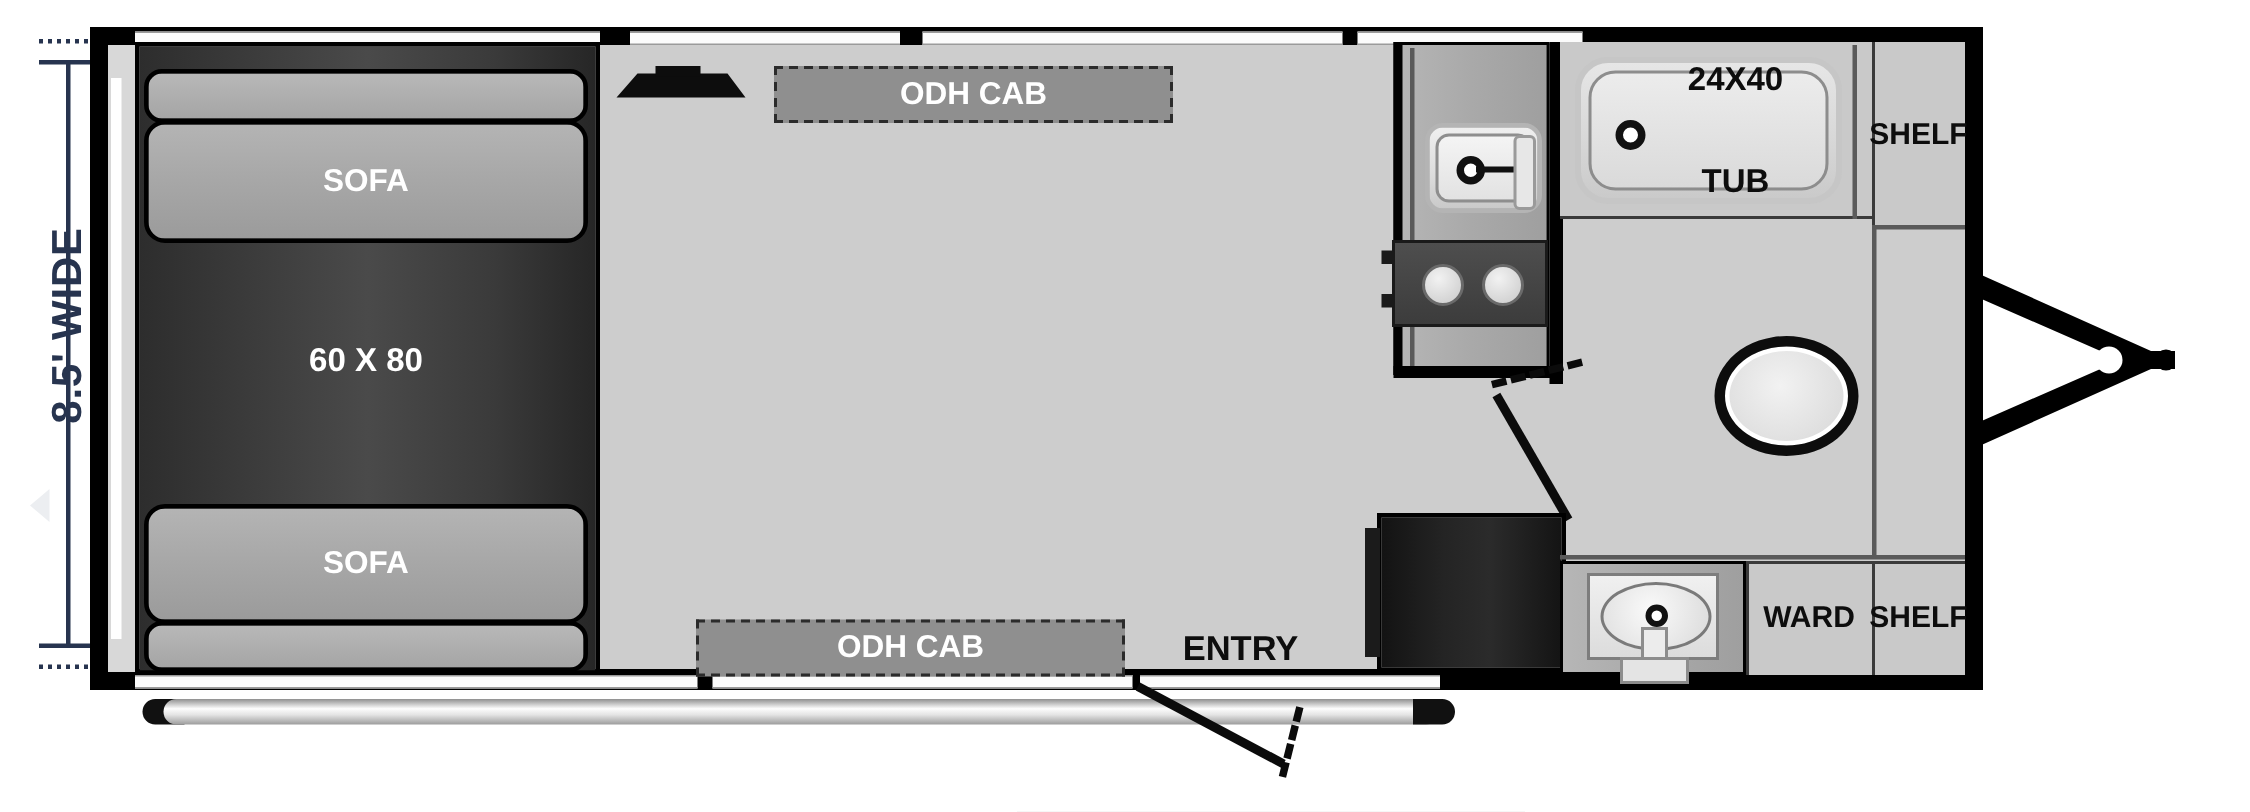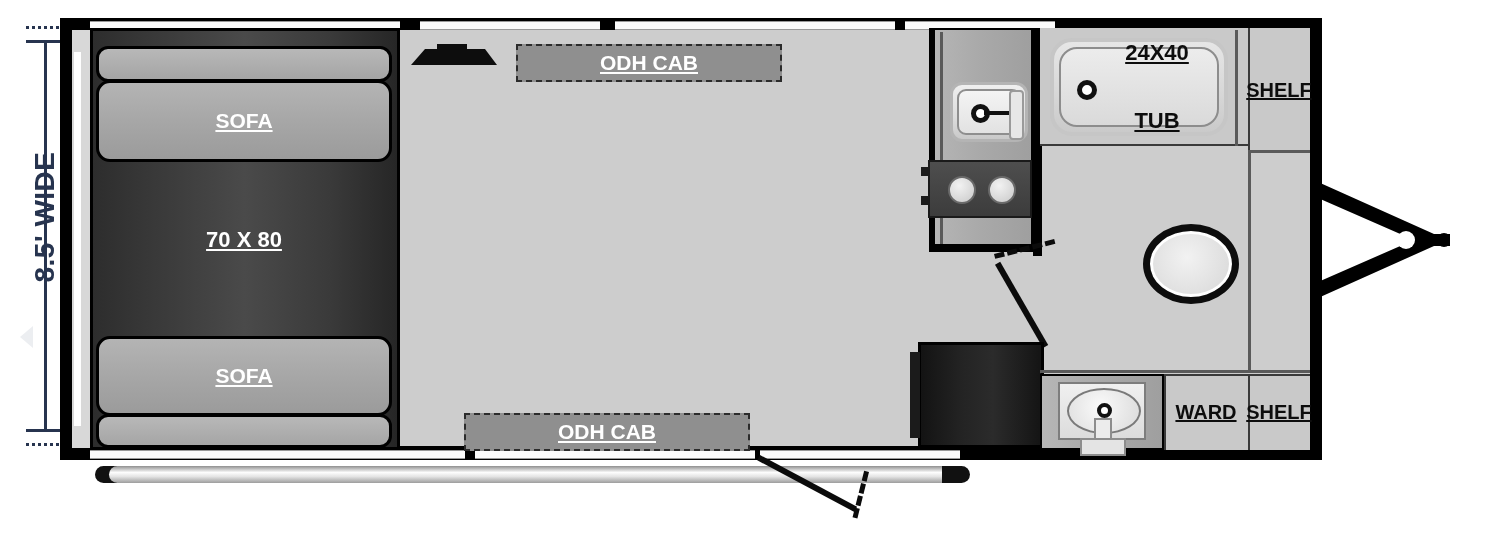--- a/index.html
+++ b/index.html
@@ -28,21 +28,21 @@
          background:#000;box-sizing:border-box;}
   .interior{position:absolute;left:12px;top:12px;right:12px;bottom:14px;
             background:#cdcdcd;}
 
   
   .win{position:absolute;background:#fbfbfb;border-top:1px solid #9a9a9a;border-bottom:1px solid #9a9a9a;}
 
   
   .blk{position:absolute;box-sizing:border-box;}
   .lbl{position:absolute;display:flex;align-items:center;justify-content:center;
-       text-align:left;font-weight:bold;line-height:1.12;pointer-events:none;text-decoration:underline;}
+       text-align:left;font-weight:bold;line-height:1.12;pointer-events:none;}
 
   
   .bedslab{background:linear-gradient(90deg,#2d2d2d 0%,#3a3a3a 22%,#4a4a4a 50%,#3a3a3a 78%,#262626 100%);
            border:3px solid #000;}
   .cushion{background:linear-gradient(180deg,#b4b4b4 0%,#a8a8a8 45%,#9b9b9b 100%);
            border:3px solid #000;border-radius:14px;}
   .cushion-thin{background:linear-gradient(180deg,#b8b8b8 0%,#a5a5a5 100%);
            border:3px solid #000;border-radius:12px;}
 
   .darkfill{background:linear-gradient(90deg,#131313 0%,#242424 35%,#2b2b2b 60%,#141414 100%);
@@ -122,21 +122,21 @@
     <div class="interior">
 
       <div class="blk bedslab" style="left:18px;top:-2px;width:310px;height:422px;"></div>
 
       <div class="blk cushion-thin" style="left:24px;top:16px;width:296px;height:36px;"></div>
 
       <div class="blk cushion" style="left:24px;top:50px;width:296px;height:82px;"></div>
       <div class="lbl t-white" style="left:24px;top:50px;width:296px;height:82px;font-size:21px;">SOFA</div>
 
       <div class="lbl t-white" style="left:24px;top:160px;width:296px;height:100px;flex-direction:column;font-size:22px;">
-        <span>70 X 80</span>
+        <span>60 X 80</span>
       </div>
 
       <div class="blk cushion" style="left:24px;top:306px;width:296px;height:80px;"></div>
       <div class="lbl t-white" style="left:24px;top:306px;width:296px;height:80px;font-size:21px;">SOFA</div>
 
       <div class="blk cushion-thin" style="left:24px;top:384px;width:296px;height:34px;"></div>
 
       <div class="blk" style="left:0px;top:0px;width:20px;height:418px;background:#d8d8d8;border-right:2px solid #000;"></div>
       <div class="blk" style="left:2px;top:22px;width:7px;height:374px;background:#fff;"></div>
 
@@ -146,20 +146,21 @@
           <rect x="32" y="0" width="30" height="7" fill="#0d0d0d"></rect>
         </svg>
       </div>
 
       <div class="blk odhcab" style="left:444px;top:14px;width:266px;height:38px;"></div>
       <div class="lbl" style="left:444px;top:14px;width:266px;height:38px;color:#fff;font-size:21px;">ODH CAB</div>
 
       <div class="blk odhcab" style="left:392px;top:383px;width:286px;height:38px;"></div>
       <div class="lbl" style="left:392px;top:383px;width:286px;height:38px;color:#fff;font-size:21px;">ODH CAB</div>
 
+      <div class="lbl t-black" style="left:690px;top:386px;width:130px;height:34px;font-size:23px;">ENTRY</div>
 
       <div class="blk counter" style="left:857px;top:-2px;width:104px;height:222px;"></div>
       <div class="wall-v" style="left:857px;top:-2px;width:6px;height:222px;"></div>
       <div class="thinline" style="left:868px;top:2px;width:3px;height:214px;"></div>
 
       <div class="blk sinkbox" style="left:878px;top:52px;width:78px;height:60px;">
         <div class="sinkbox2"></div>
       </div>
       <div class="drain" style="left:899px;top:74px;width:9px;height:9px;"></div>
       <div class="faucet" style="left:912px;top:81px;width:28px;height:4px;"></div>

